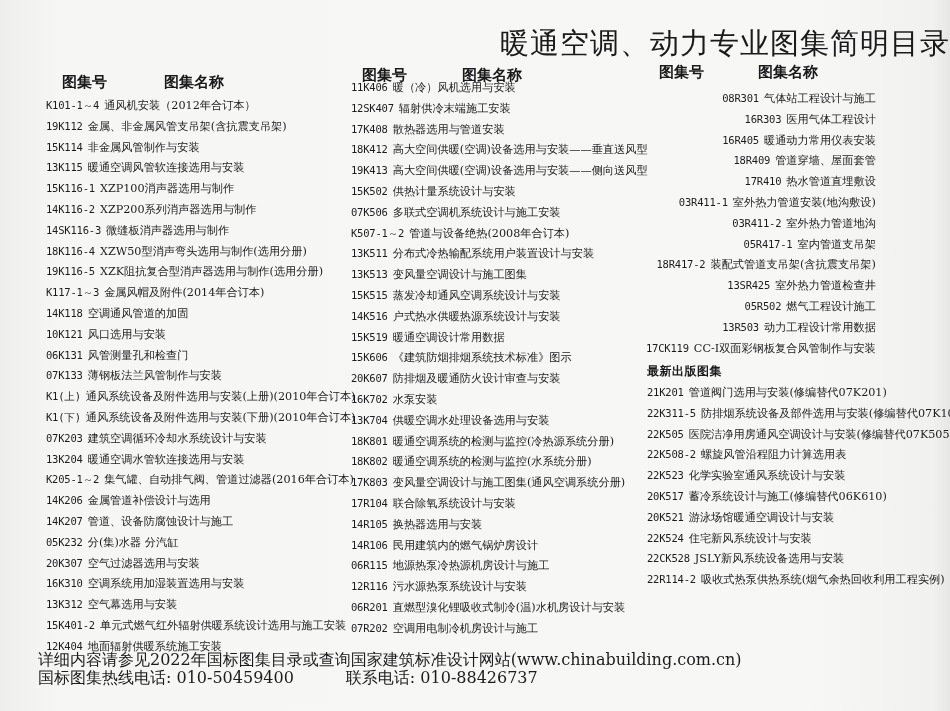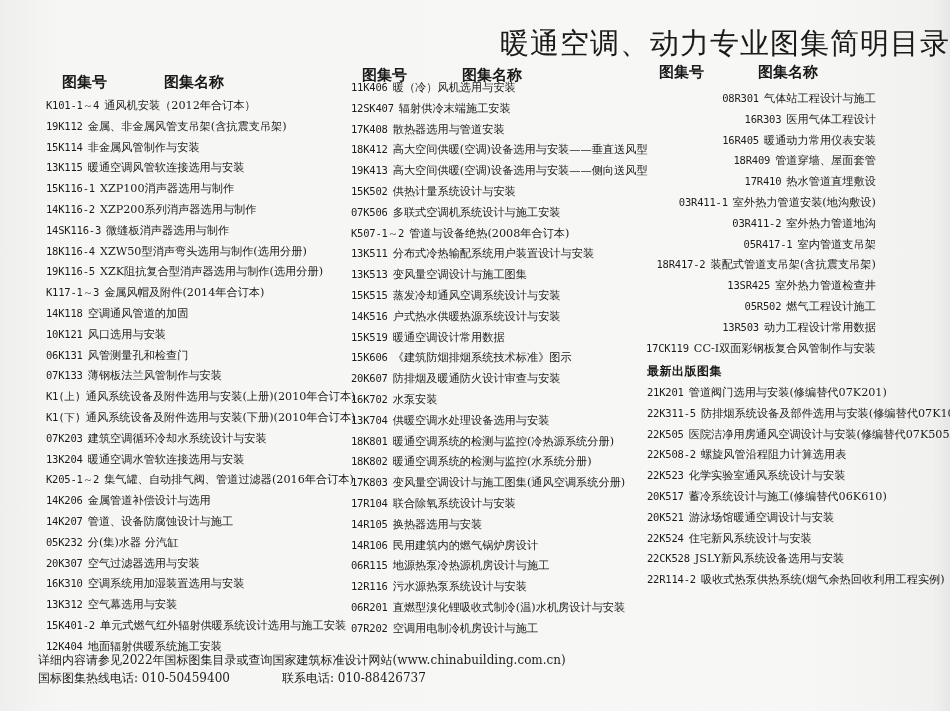--- a/index.html
+++ b/index.html
@@ -66,21 +66,21 @@
       font-family: "DejaVu Sans", "Liberation Sans", sans-serif;
       font-size: 12px;
       font-weight: bold;
       color: #1a1a1a;
       letter-spacing: 0.5px;
     }
     .footer {
       position: absolute;
       left: 38px;
       top: 651px;
-      font-size: 12px;
+      font-size: 16px;
       line-height: 18px;
       color: #1c1c1c;
       white-space: nowrap;
     }
     .footer .gap { display: inline-block; width: 52px; }
     .shadow-right {
       position: absolute;
       right: 0; top: 0;
       width: 18px; height: 711px;
       background: linear-gradient(90deg, rgba(0,0,0,0) 0%, rgba(0,0,0,0.04) 100%);

